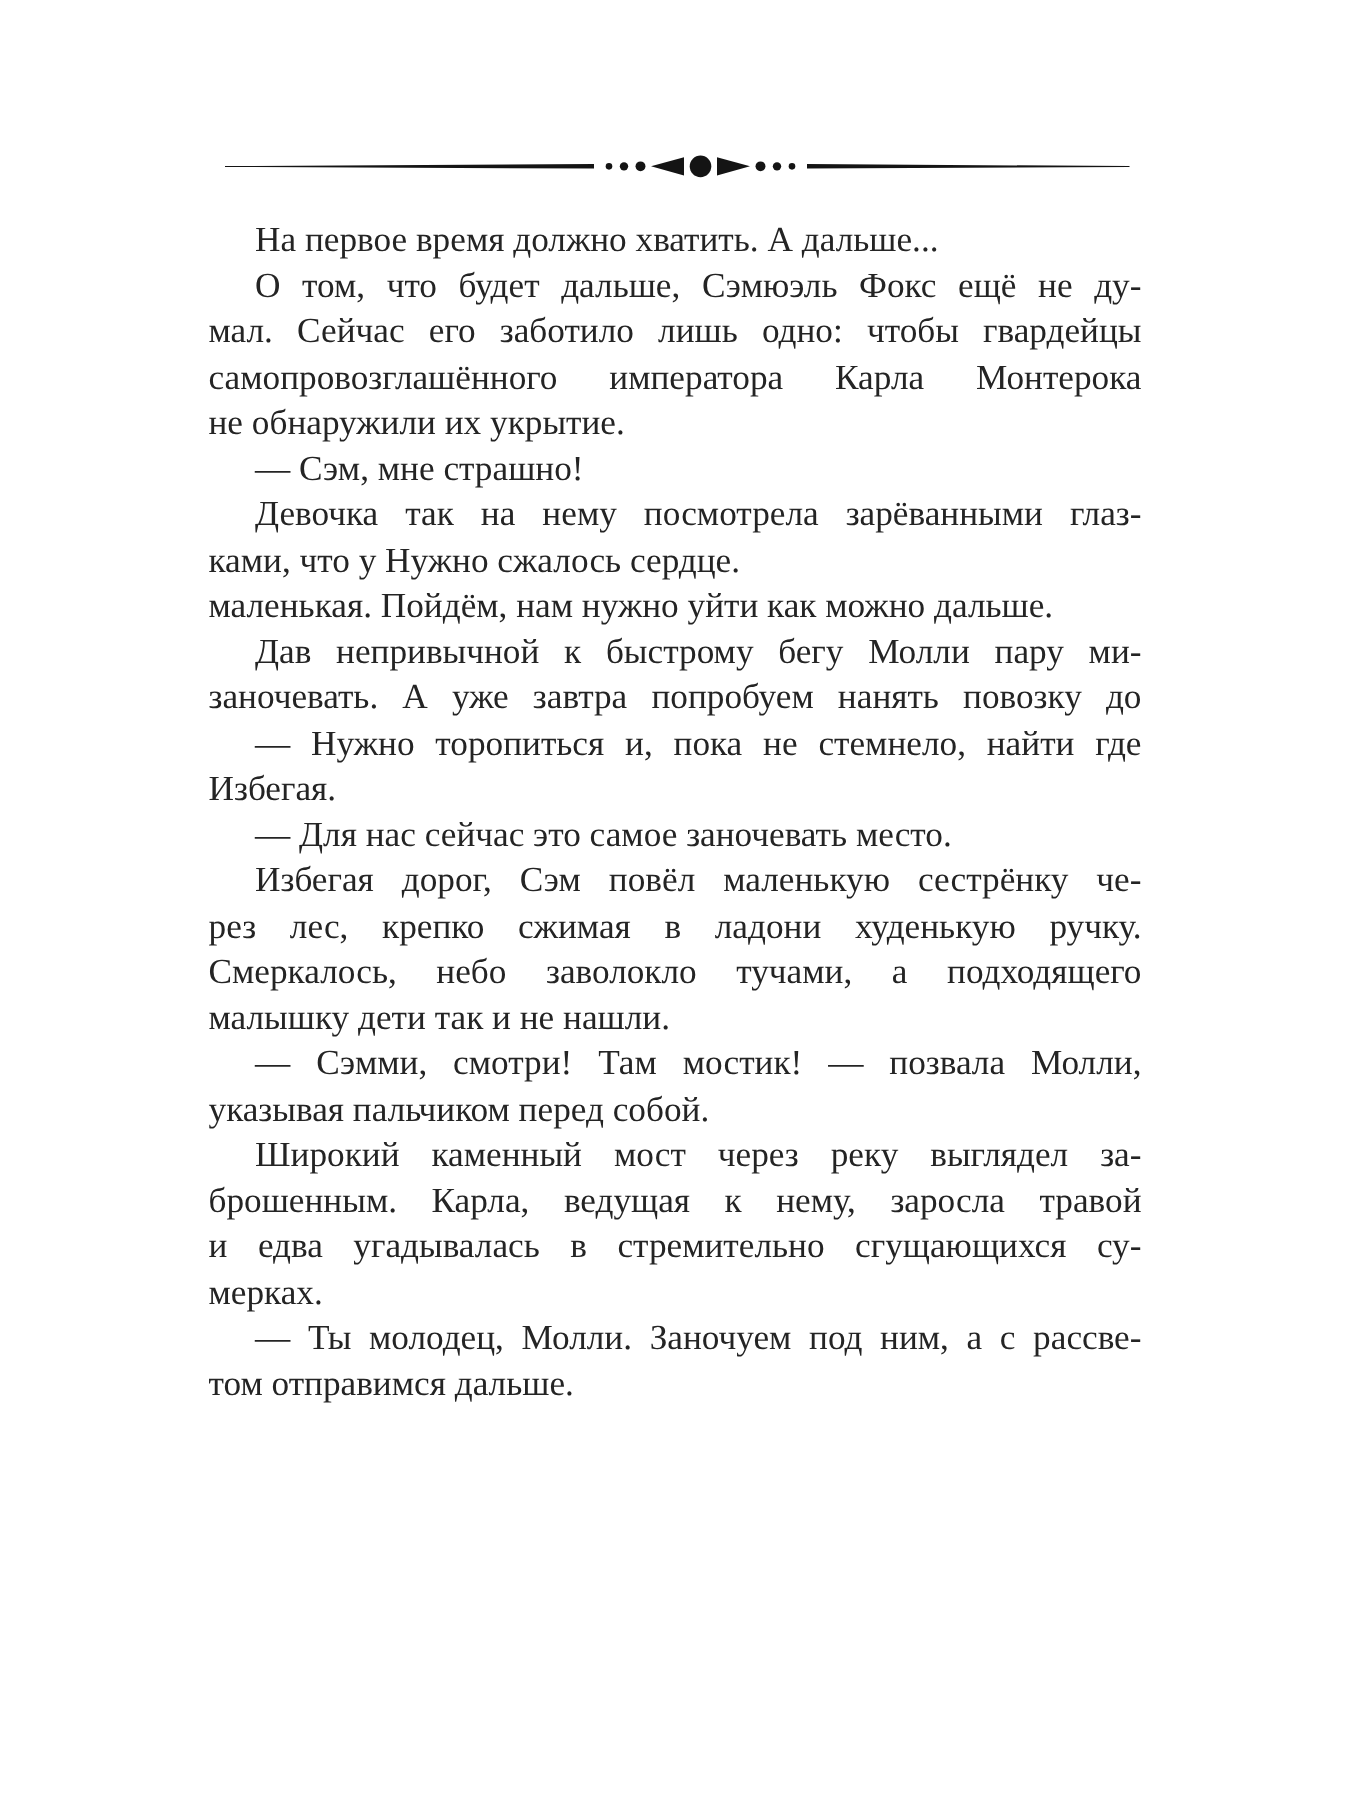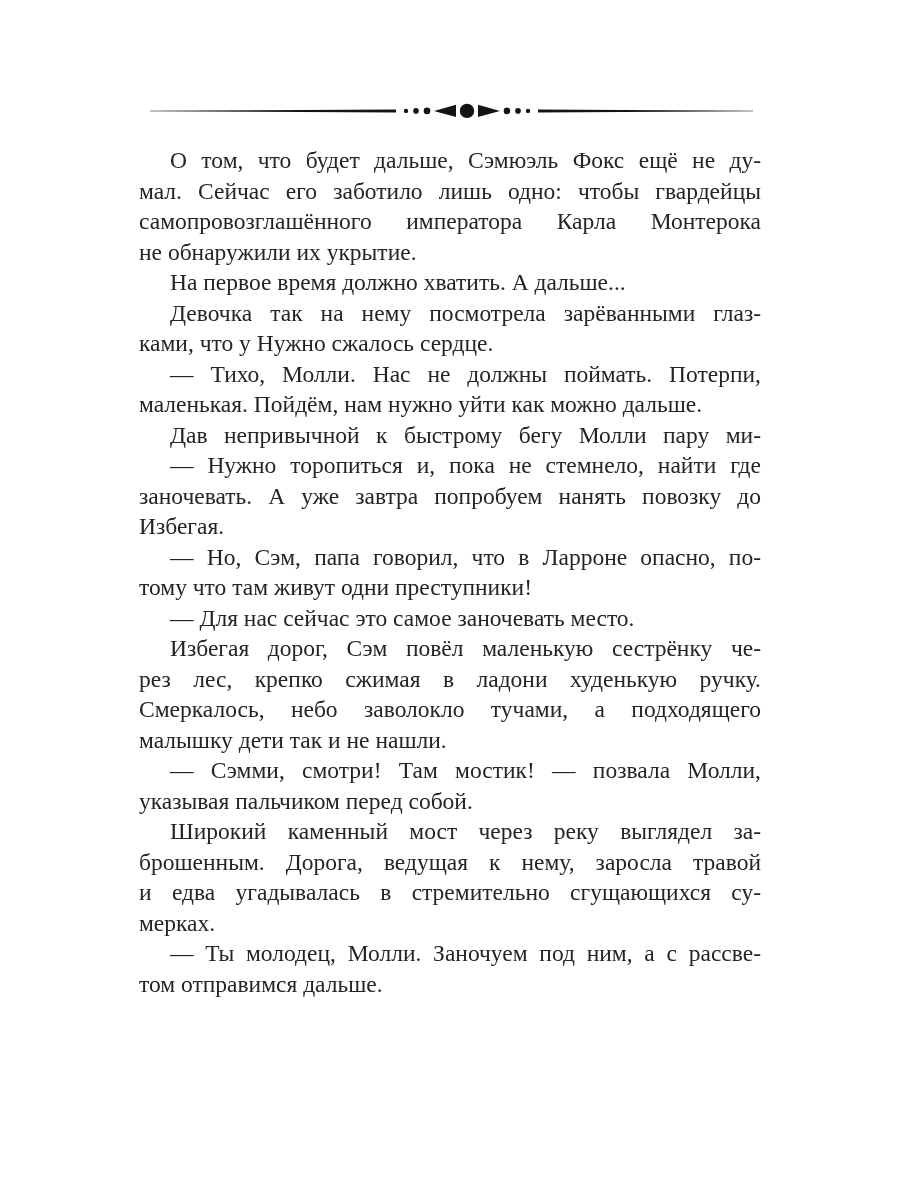--- a/index.html
+++ b/index.html
@@ -71,64 +71,62 @@
       <circle cx="378" cy="12.9" r="2.8"></circle>
       <circle cx="388" cy="12.9" r="2.2"></circle>
 
       <polygon points="398,11.4 613,12.7 613,13.3 398,14.4"></polygon>
     </g>
   </svg>
 </div>
 
 <div class="text-block">
     <div class="paragraph">
+      <div class="line first last">На первое время должно хватить. А дальше...</div>
+    </div>
+    <div class="paragraph">
       <div class="line first">О том, что будет дальше, Сэмюэль Фокс ещё не ду-</div>
       <div class="line">мал. Сейчас его заботило лишь одно: чтобы гвардейцы</div>
       <div class="line">самопровозглашённого императора Карла Монтерока</div>
       <div class="line last">не обнаружили их укрытие.</div>
     </div>
     <div class="paragraph">
-      <div class="line first last">На первое время должно хватить. А дальше...</div>
+      <div class="line first last">— Сэм, мне страшно!</div>
     </div>
     <div class="paragraph">
       <div class="line first">Девочка так на нему посмотрела зарёванными глаз-</div>
       <div class="line last">ками, что у Нужно сжалось сердце.</div>
     </div>
     <div class="paragraph">
-      <div class="line first">— Тихо, Молли. Нас не должны поймать. Потерпи,</div>
       <div class="line last">маленькая. Пойдём, нам нужно уйти как можно дальше.</div>
     </div>
     <div class="paragraph">
       <div class="line first">Дав непривычной к быстрому бегу Молли пару ми-</div>
     </div>
     <div class="paragraph">
+      <div class="line">заночевать. А уже завтра попробуем нанять повозку до</div>
       <div class="line first">— Нужно торопиться и, пока не стемнело, найти где</div>
-      <div class="line">заночевать. А уже завтра попробуем нанять повозку до</div>
       <div class="line last">Избегая.</div>
-    </div>
-    <div class="paragraph">
-      <div class="line first">— Но, Сэм, папа говорил, что в Ларроне опасно, по-</div>
-      <div class="line last">тому что там живут одни преступники!</div>
     </div>
     <div class="paragraph">
       <div class="line first last">— Для нас сейчас это самое заночевать место.</div>
     </div>
     <div class="paragraph">
       <div class="line first">Избегая дорог, Сэм повёл маленькую сестрёнку че-</div>
       <div class="line">рез лес, крепко сжимая в ладони худенькую ручку.</div>
       <div class="line">Смеркалось, небо заволокло тучами, а подходящего</div>
       <div class="line last">малышку дети так и не нашли.</div>
     </div>
     <div class="paragraph">
       <div class="line first">— Сэмми, смотри! Там мостик! — позвала Молли,</div>
       <div class="line last">указывая пальчиком перед собой.</div>
     </div>
     <div class="paragraph">
       <div class="line first">Широкий каменный мост через реку выглядел за-</div>
-      <div class="line">брошенным. Дорога, ведущая к нему, заросла травой</div>
+      <div class="line">брошенным. Карла, ведущая к нему, заросла травой</div>
       <div class="line">и едва угадывалась в стремительно сгущающихся су-</div>
       <div class="line last">мерках.</div>
     </div>
     <div class="paragraph">
       <div class="line first">— Ты молодец, Молли. Заночуем под ним, а с рассве-</div>
       <div class="line last">том отправимся дальше.</div>
     </div>
   </div>
 
 </body></html>

